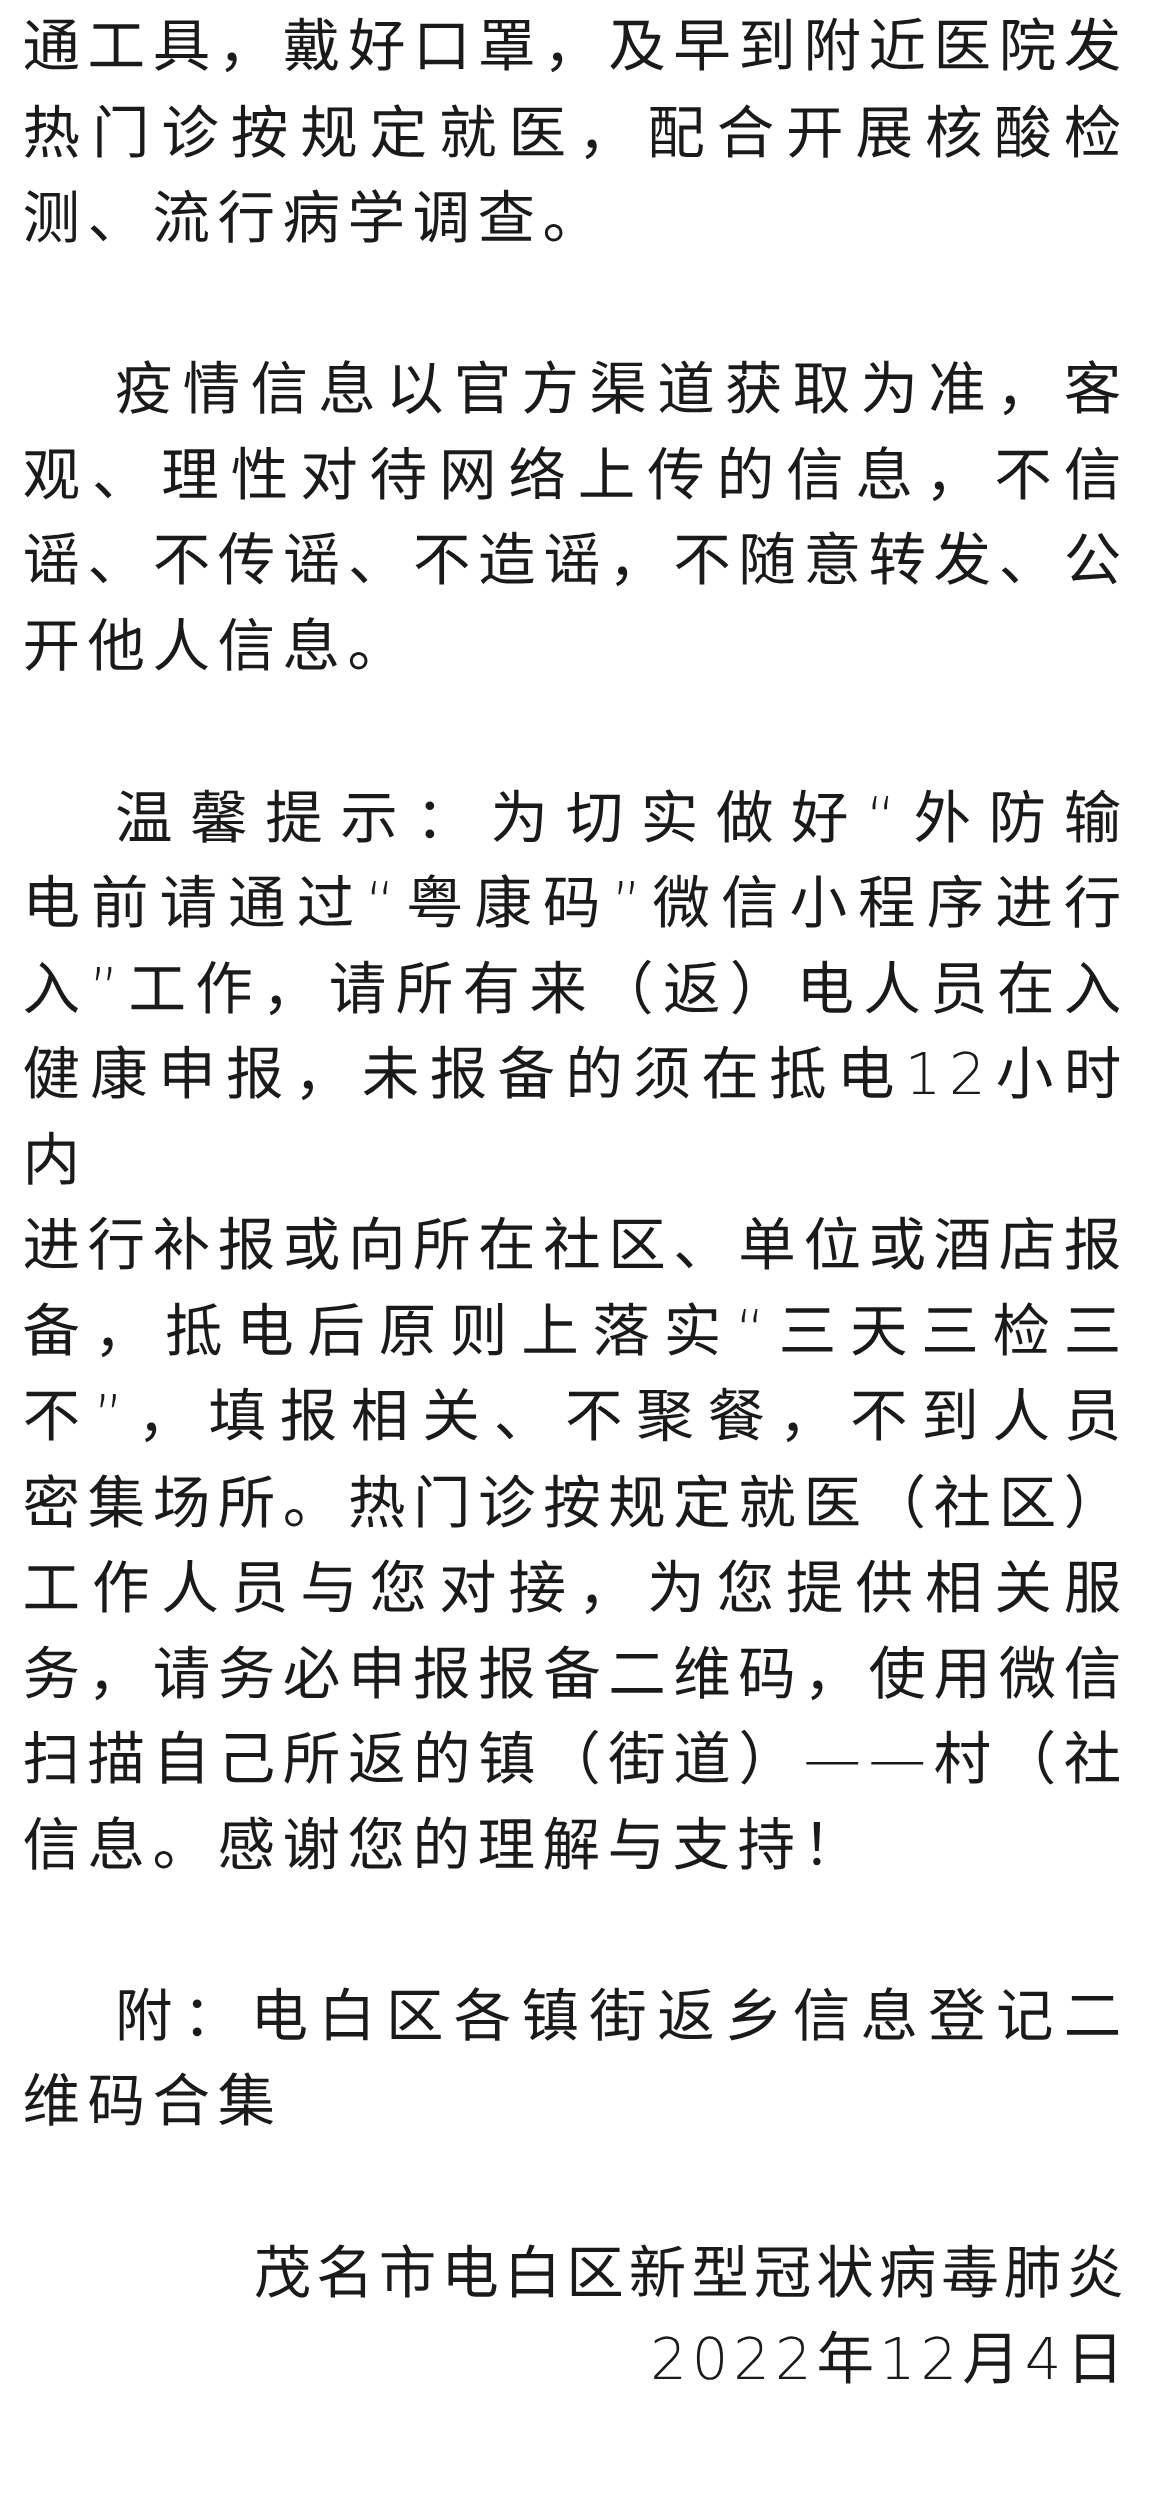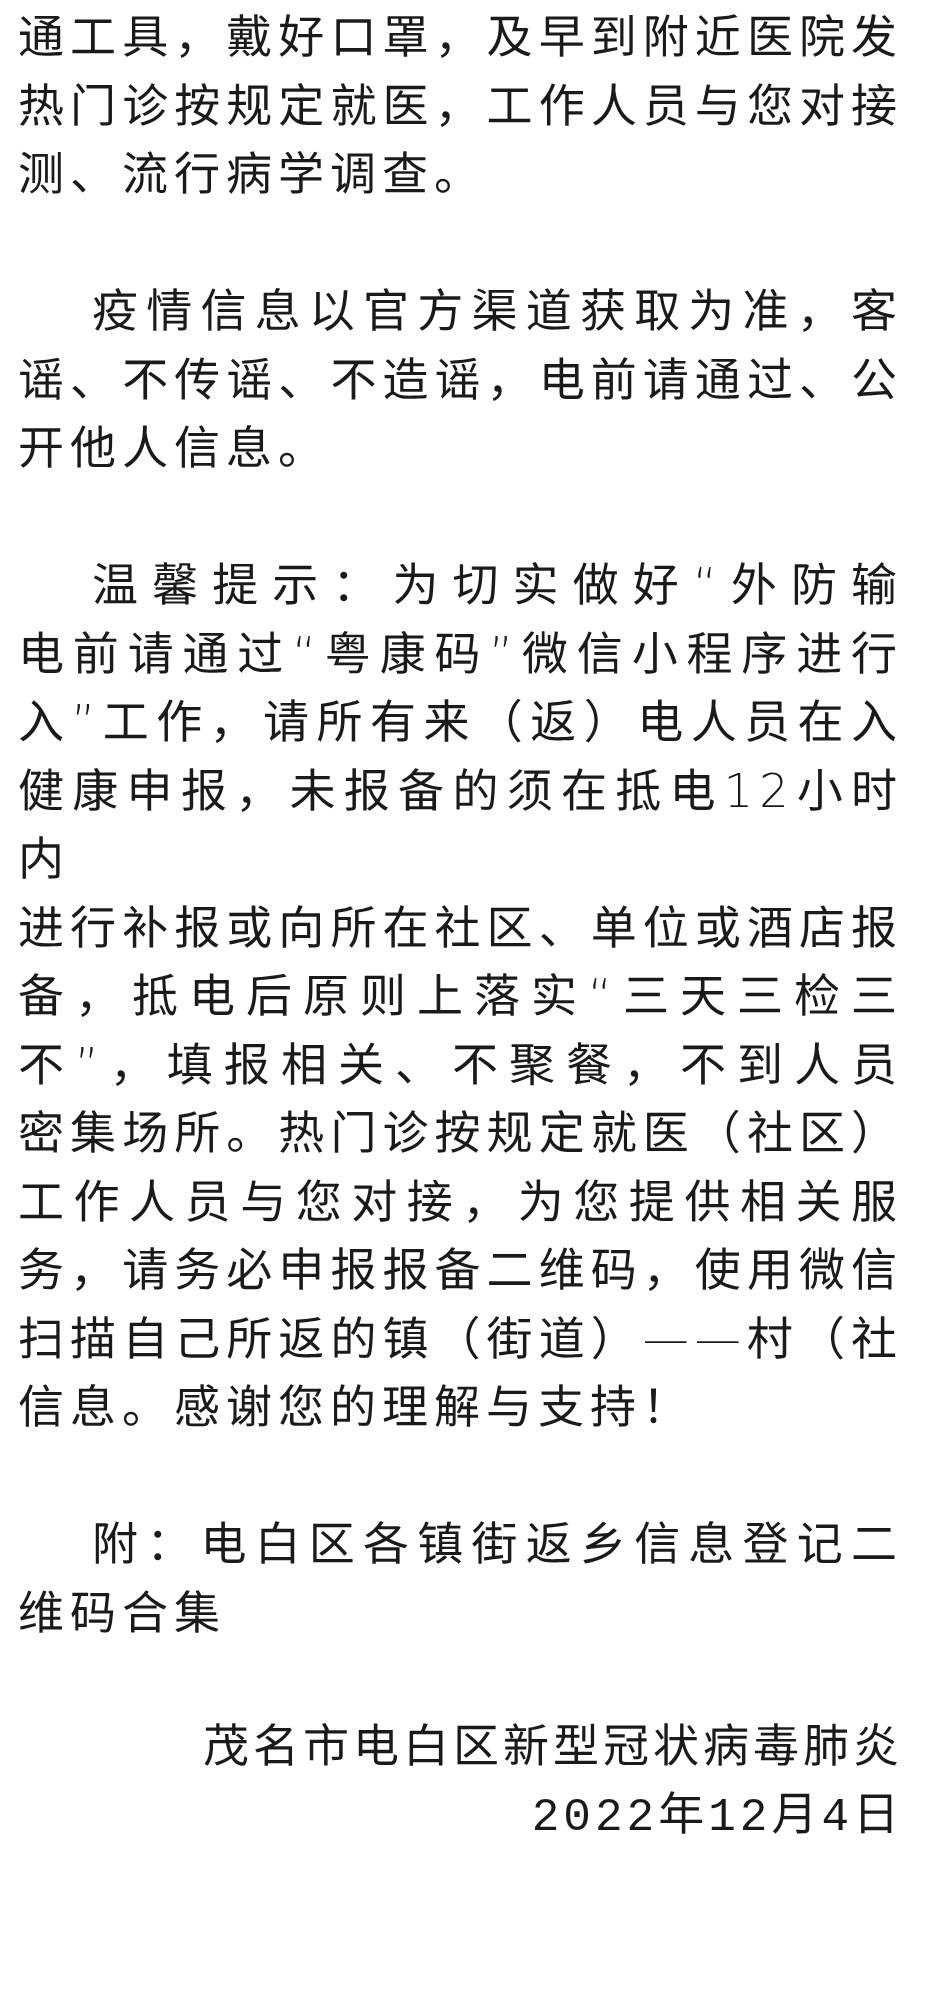--- a/index.html
+++ b/index.html
@@ -27,37 +27,37 @@
     letter-spacing: 6px;
     white-space: normal;
   }
   .line.end { text-align-last: left; }
   .line.indent { text-indent: 74px; }
   .sig { margin: 0; }
   .sig .line {
     text-align: center;
     text-align-last: right;
     letter-spacing: 4px;
-    font-family: Liberation Mono, monospace;
   }
 </style>
 </head>
 <body>
 
 <div class="doc">
 
   <div class="para">
     <div class="line full">通工具，戴好口罩，及早到附近医院发</div>
-    <div class="line full">热门诊按规定就医，工作人员与您对接</div>
+    <div class="line full">热门诊按规定就医，配合开展核酸检</div>
     <div class="line end">测、流行病学调查。</div>
   </div>
 
   <div class="para">
     <div class="line full indent">疫情信息以官方渠道获取为准，客</div>
-    <div class="line full">谣、不传谣、不造谣，电前请通过、公</div>
+    <div class="line full">观、理性对待网络上传的信息，不信</div>
+    <div class="line full">谣、不传谣、不造谣，不随意转发、公</div>
     <div class="line end">开他人信息。</div>
   </div>
 
   <div class="para">
     <div class="line full indent">温馨提示：为切实做好“外防输</div>
     <div class="line full">电前请通过“粤康码”微信小程序进行</div>
     <div class="line full">入”工作，请所有来（返）电人员在入</div>
     <div class="line full">健康申报，未报备的须在抵电12小时内</div>
     <div class="line full">进行补报或向所在社区、单位或酒店报</div>
     <div class="line full">备，抵电后原则上落实“三天三检三</div>

